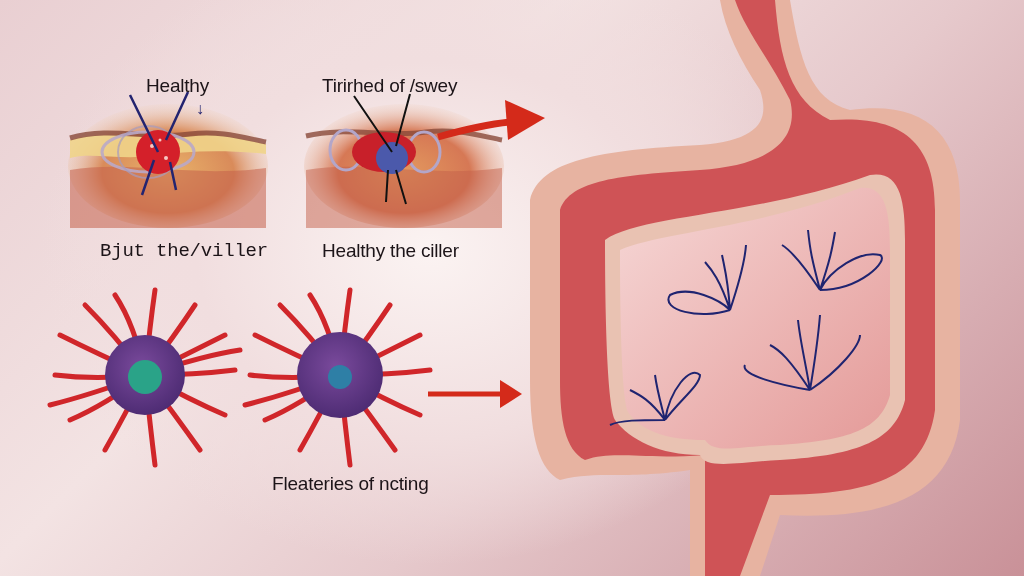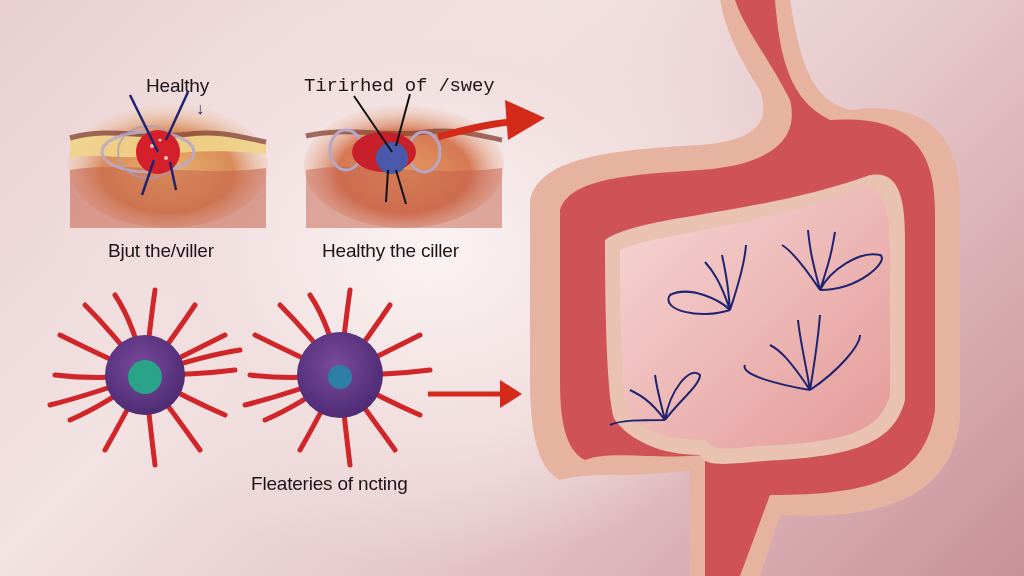--- a/index.html
+++ b/index.html
@@ -33,42 +33,42 @@
     <ellipse cx="78" cy="52" rx="30" ry="26" fill="none" stroke="#a79bbd" stroke-width="2" opacity="0.7"></ellipse>
     <circle cx="88" cy="52" r="22" fill="#d4202a"></circle>
     <circle cx="82" cy="46" r="2" fill="#f7c7c3"></circle>
       <circle cx="96" cy="58" r="2" fill="#f7c7c3"></circle>
       <circle cx="90" cy="40" r="1.5" fill="#f7c7c3"></circle>
     <path d="M60 -5 L88 52 M118 -8 L96 40 M84 60 L72 95 M100 62 L106 90" stroke="#232470" stroke-width="2.5" fill="none"></path>
   </svg>
 </div>
 <div class="label" style="left:146px;top:75px;text-align:right;">Healthy</div>
 <div class="abs" style="left:196px;top:100px;color:#232470;font-size:16px;">↓</div>
-<div class="label" style="left:108px;top:240px;">Bjut the/viller</div>
+<div class="label" style="left:100px;top:240px;font-family:Liberation Mono, monospace;">Bjut the/viller</div>
 
 <div class="abs" style="left:306px;top:100px;width:196px;height:128px;">
   <svg width="196" height="128" viewBox="0 0 196 128">
     <defs>
       <radialGradient id="pg2" cx="50%" cy="55%" r="60%">
         <stop offset="0" stop-color="#e3995e"></stop>
         <stop offset="0.55" stop-color="#d67855"></stop>
         <stop offset="1" stop-color="#f4e4d6" stop-opacity="0"></stop>
       </radialGradient>
     </defs>
     <ellipse cx="98" cy="66" rx="100" ry="62" fill="url(#pg2)"></ellipse>
     <path d="M0 36 C40 26 80 38 120 32 C150 28 175 36 196 40" stroke="#8a4a3a" stroke-width="5" fill="none" opacity="0.8"></path>
     <path d="M0 70 C60 60 120 78 196 68 L196 128 L0 128Z" fill="#c4604a" opacity="0.5"></path>
     <ellipse cx="40" cy="50" rx="16" ry="20" fill="none" stroke="#b3a6c9" stroke-width="3"></ellipse>
     <ellipse cx="118" cy="52" rx="16" ry="20" fill="none" stroke="#b3a6c9" stroke-width="3"></ellipse>
     <ellipse cx="78" cy="52" rx="32" ry="20" fill="#c8202a"></ellipse>
     <circle cx="86" cy="58" r="16" fill="#4b59ab"></circle>
     <path d="M48 -4 L86 52 M104 -6 L90 46 M82 70 L80 102 M90 70 L100 104" stroke="#111" stroke-width="2" fill="none"></path>
   </svg>
 </div>
-<div class="label" style="left:304px;top:75px;font-family:Liberation Mono, monospace;">Tirirhed of /swey</div>
+<div class="label" style="left:322px;top:75px;">Tirirhed of /swey</div>
 <div class="label" style="left:322px;top:240px;">Healthy the ciller</div>
 
 <svg width="1024" height="576" style="left:0;top:0;">
   <path d="M438 137 C470 128 490 124 510 122" stroke="#d42a1a" stroke-width="7" fill="none"></path>
   <polygon points="505,100 545,118 508,140" fill="#d42a1a"></polygon>
   <line x1="428" y1="394" x2="505" y2="394" stroke="#d42a1a" stroke-width="5"></line>
   <polygon points="500,380 522,394 500,408" fill="#d42a1a"></polygon>
 </svg>
 
 <svg width="1024" height="576" style="left:0;top:0;">
@@ -113,21 +113,21 @@
       <path d="M340 375 q-20 40 -40 75"></path>
         <path d="M340 375 q-40 30 -75 45"></path>
         <path d="M340 375 q-50 5 -90 0"></path>
       <path d="M340 375 q-45 -20 -85 -40"></path>
         <path d="M340 375 q-55 20 -95 30"></path>
     </g>
     <circle cx="340" cy="375" r="43" fill="url(#mc)"></circle>
     <circle cx="340" cy="377" r="12" fill="#2e7fa6"></circle>
   </g>
 </svg>
-<div class="label" style="left:251px;top:473px;">Fleateries of ncting</div>
+<div class="label" style="left:272px;top:473px;">Fleateries of ncting</div>
 
 <svg width="1024" height="576" style="left:0;top:0;">
   <defs>
     <linearGradient id="lumen" x1="0" y1="0" x2="1" y2="1">
       <stop offset="0" stop-color="#f6d7d6"></stop>
         <stop offset="1" stop-color="#e49a98"></stop>
     </linearGradient>
   </defs>
 
   <path d="M720 0 L790 0 C800 60 810 100 850 110 C920 100 960 130 960 200 L960 420 C950 500 880 520 780 515 L760 576 L690 576 L690 470 C620 480 600 470 560 480 C540 470 530 440 530 380 L530 200 C540 160 600 150 700 145 C760 140 770 120 760 90 C740 60 725 30 720 0Z" fill="#e7b3a1"></path>

